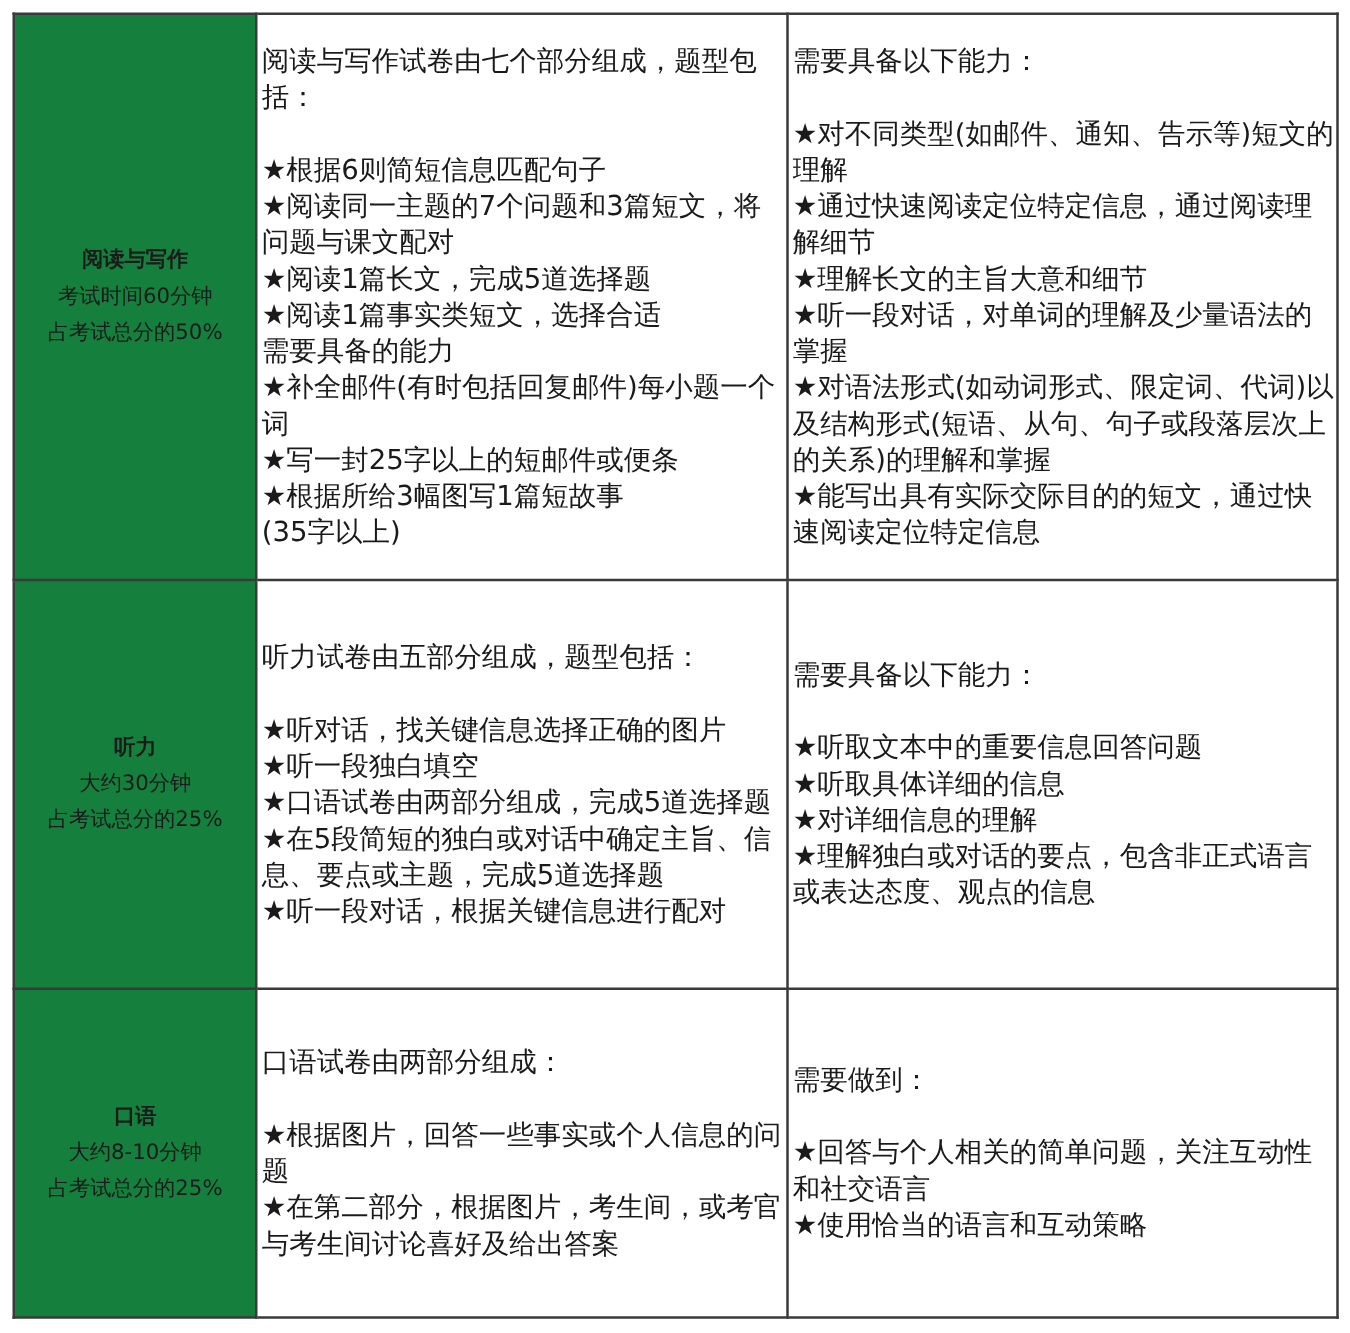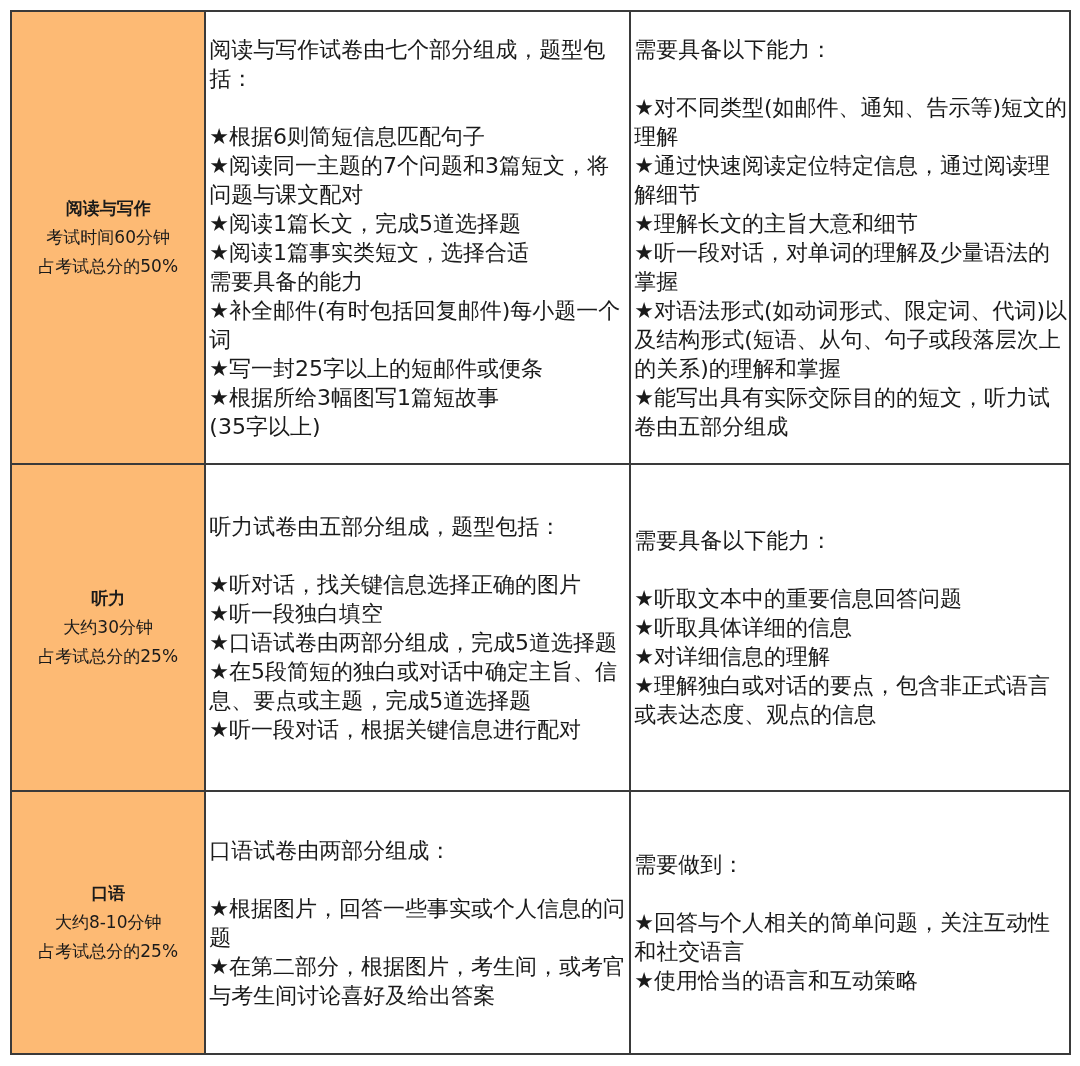--- a/index.html
+++ b/index.html
@@ -6,21 +6,21 @@
   body { width: 1080px; height: 1066px; position: relative; overflow: hidden;
          font-family: "DejaVu Sans", "Liberation Sans", sans-serif; color: #1a1a1a; }
   .tbl { position: absolute; left: 10px; top: 10px; width: 1061px; height: 1045px;
          border-collapse: collapse; table-layout: fixed; }
   .tbl td { border: 2px solid #3a3a3a; padding: 0; }
   .c1 { width: 194px; }
   .c2 { width: 424px; }
   .c3 { width: 439px; }
   .hdr td { background: #d9e0f1; height: 78px; text-align: center; vertical-align: middle;
             font-weight: bold; font-size: 20px; }
-  .lab { background: #fdba74; text-align: center; vertical-align: middle;
+  .lab { background: #15803d; text-align: center; vertical-align: middle;
          font-size: 17px; line-height: 29px; margin-left: 42px; }
   .lab .t { font-weight: bold; }
   .cell { vertical-align: middle; font-size: 22px; line-height: 29px; padding: 0 0 0 3px !important;
           background: #fff; }
   .cell .intro { margin-bottom: 29px; }
   .cell .line { white-space: normal; }
 </style>
 </head>
 <body>
 
@@ -50,21 +50,21 @@
       <div class="line">★根据所给3幅图写1篇短故事</div>
       <div class="line">(35字以上)</div>
     </td>
     <td class="cell">
       <div class="intro">需要具备以下能力：</div>
       <div class="line">★对不同类型(如邮件、通知、告示等)短文的理解</div>
       <div class="line">★通过快速阅读定位特定信息，通过阅读理解细节</div>
       <div class="line">★理解长文的主旨大意和细节</div>
       <div class="line">★听一段对话，对单词的理解及少量语法的掌握</div>
       <div class="line">★对语法形式(如动词形式、限定词、代词)以及结构形式(短语、从句、句子或段落层次上的关系)的理解和掌握</div>
-      <div class="line">★能写出具有实际交际目的的短文，听力试卷由五部分组成</div>
+      <div class="line">★能写出具有实际交际目的的短文，通过快速阅读定位特定信息</div>
     </td>
   </tr>
 
   <tr style="height:302px;">
     <td class="lab">
       <div class="t">听力</div>
       <div>大约30分钟</div>
       <div>占考试总分的25%</div>
     </td>
     <td class="cell">

